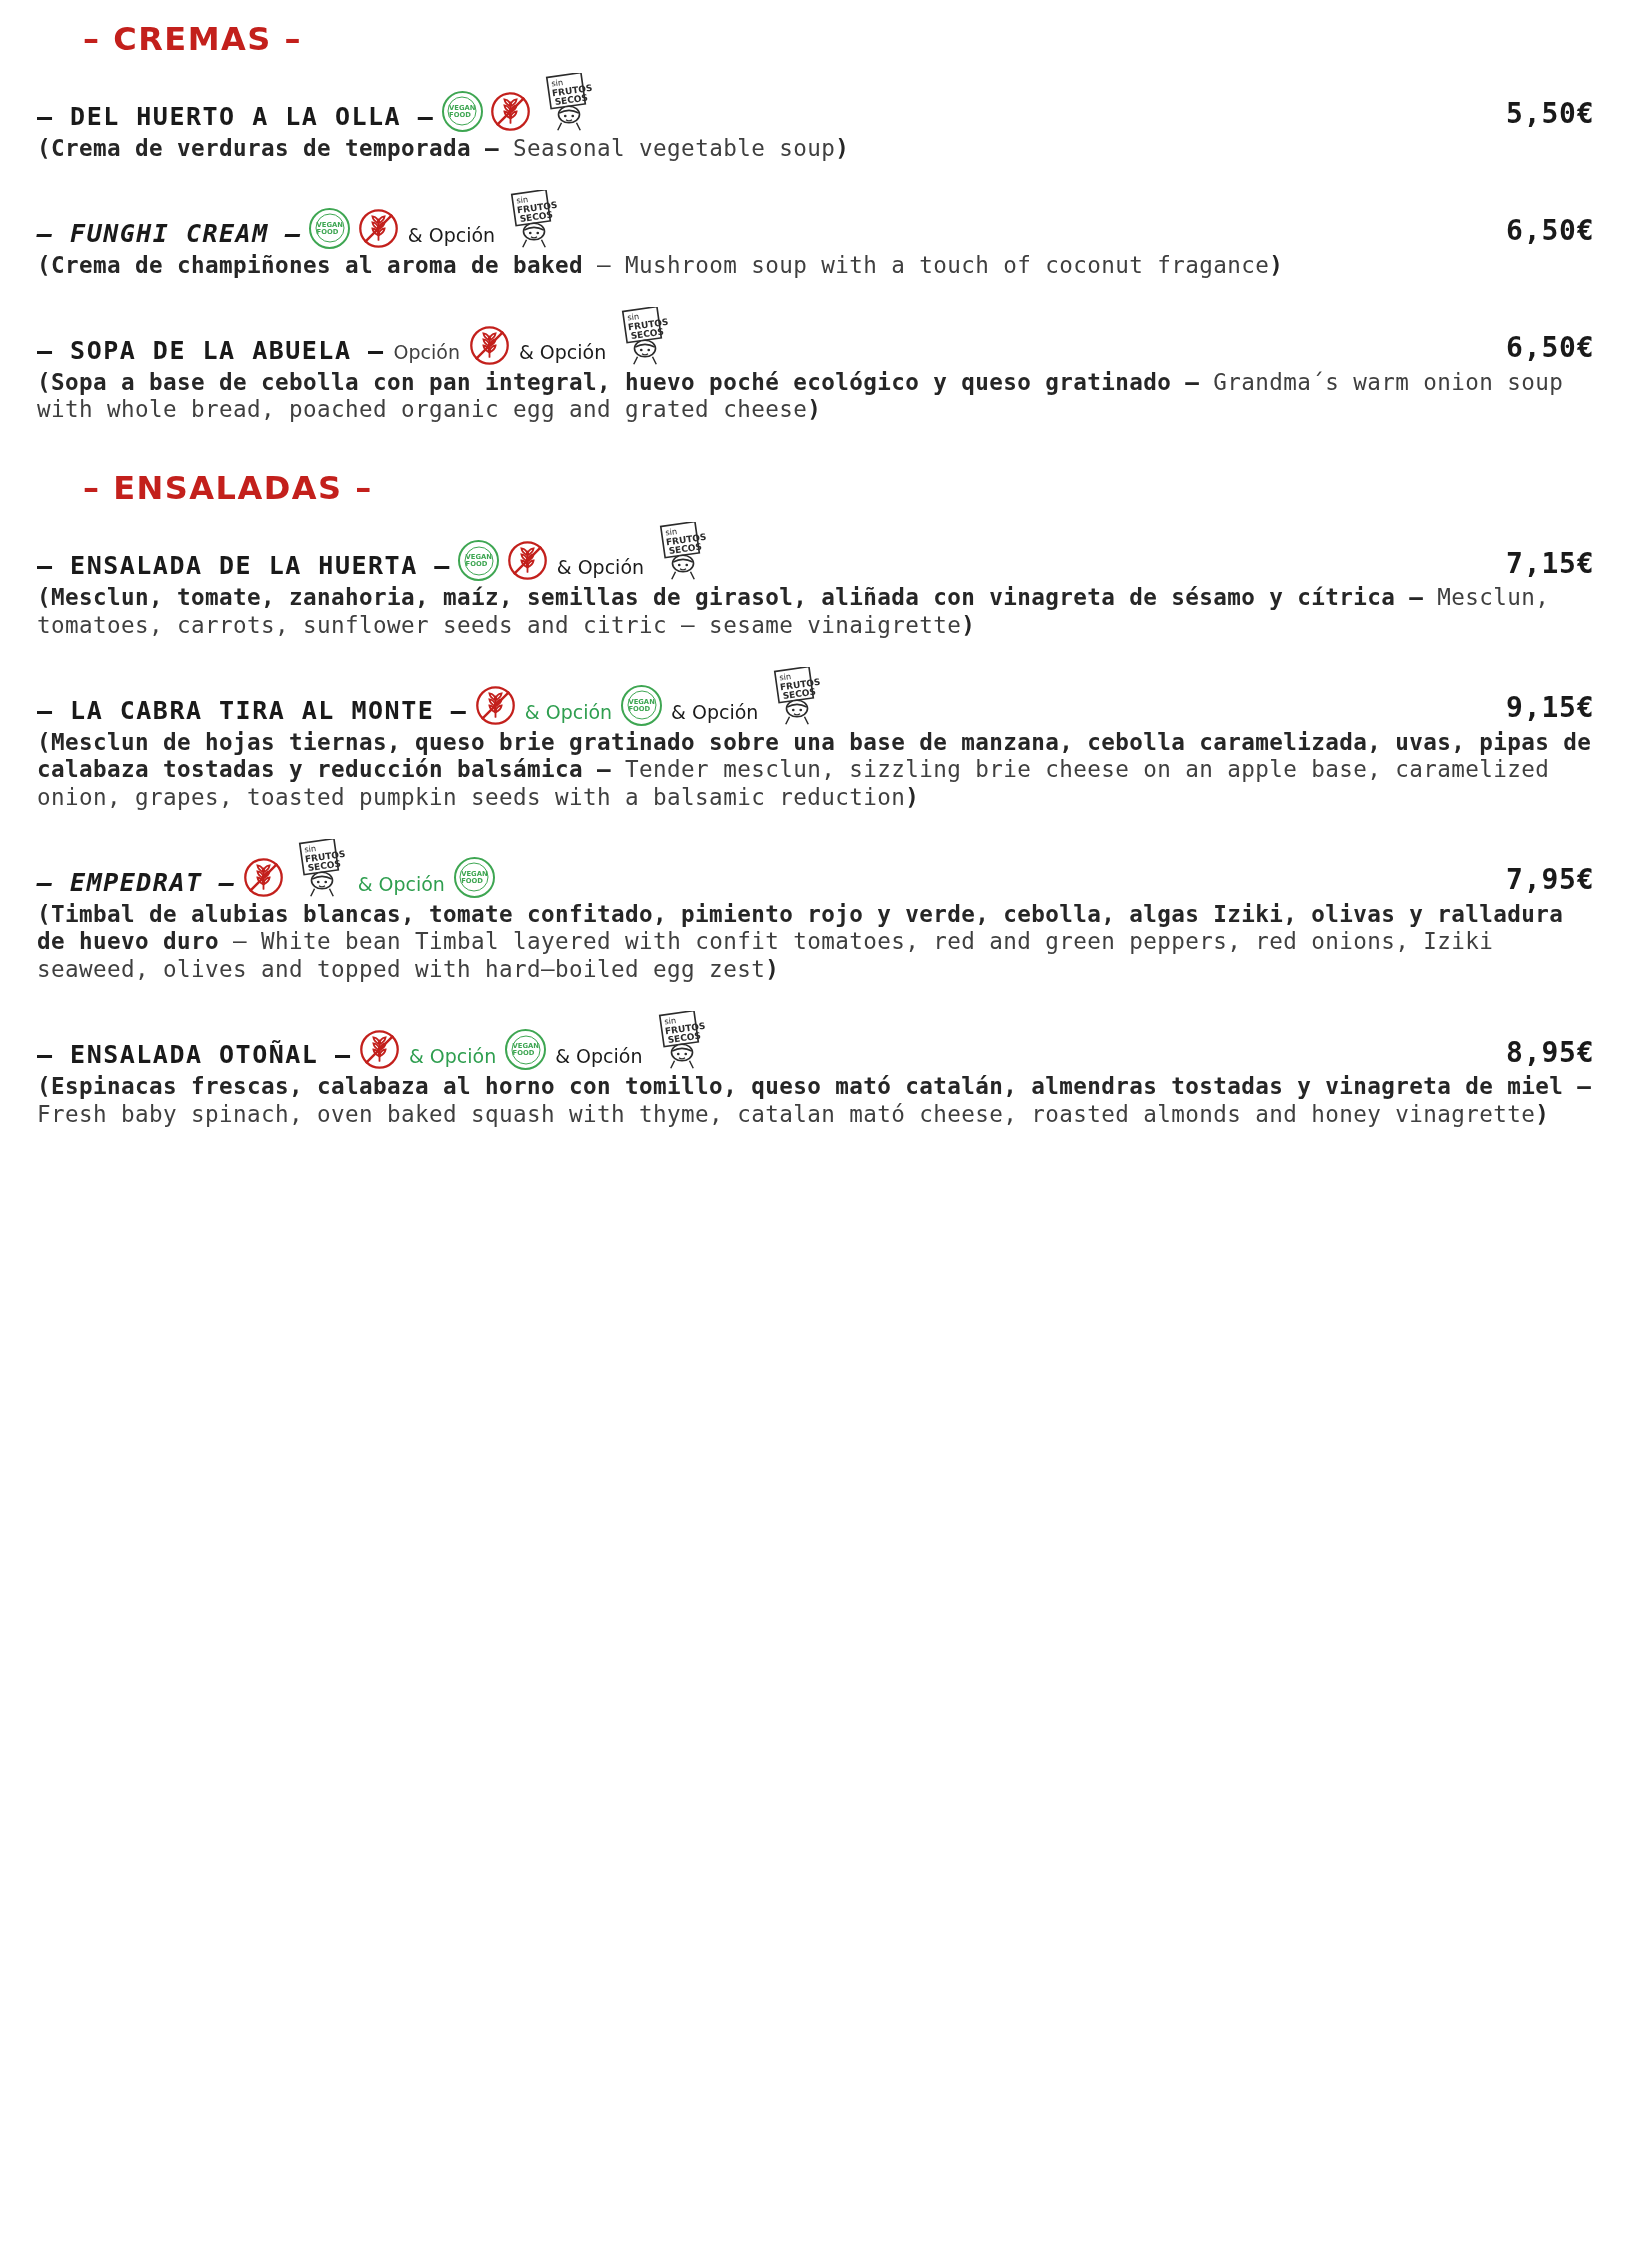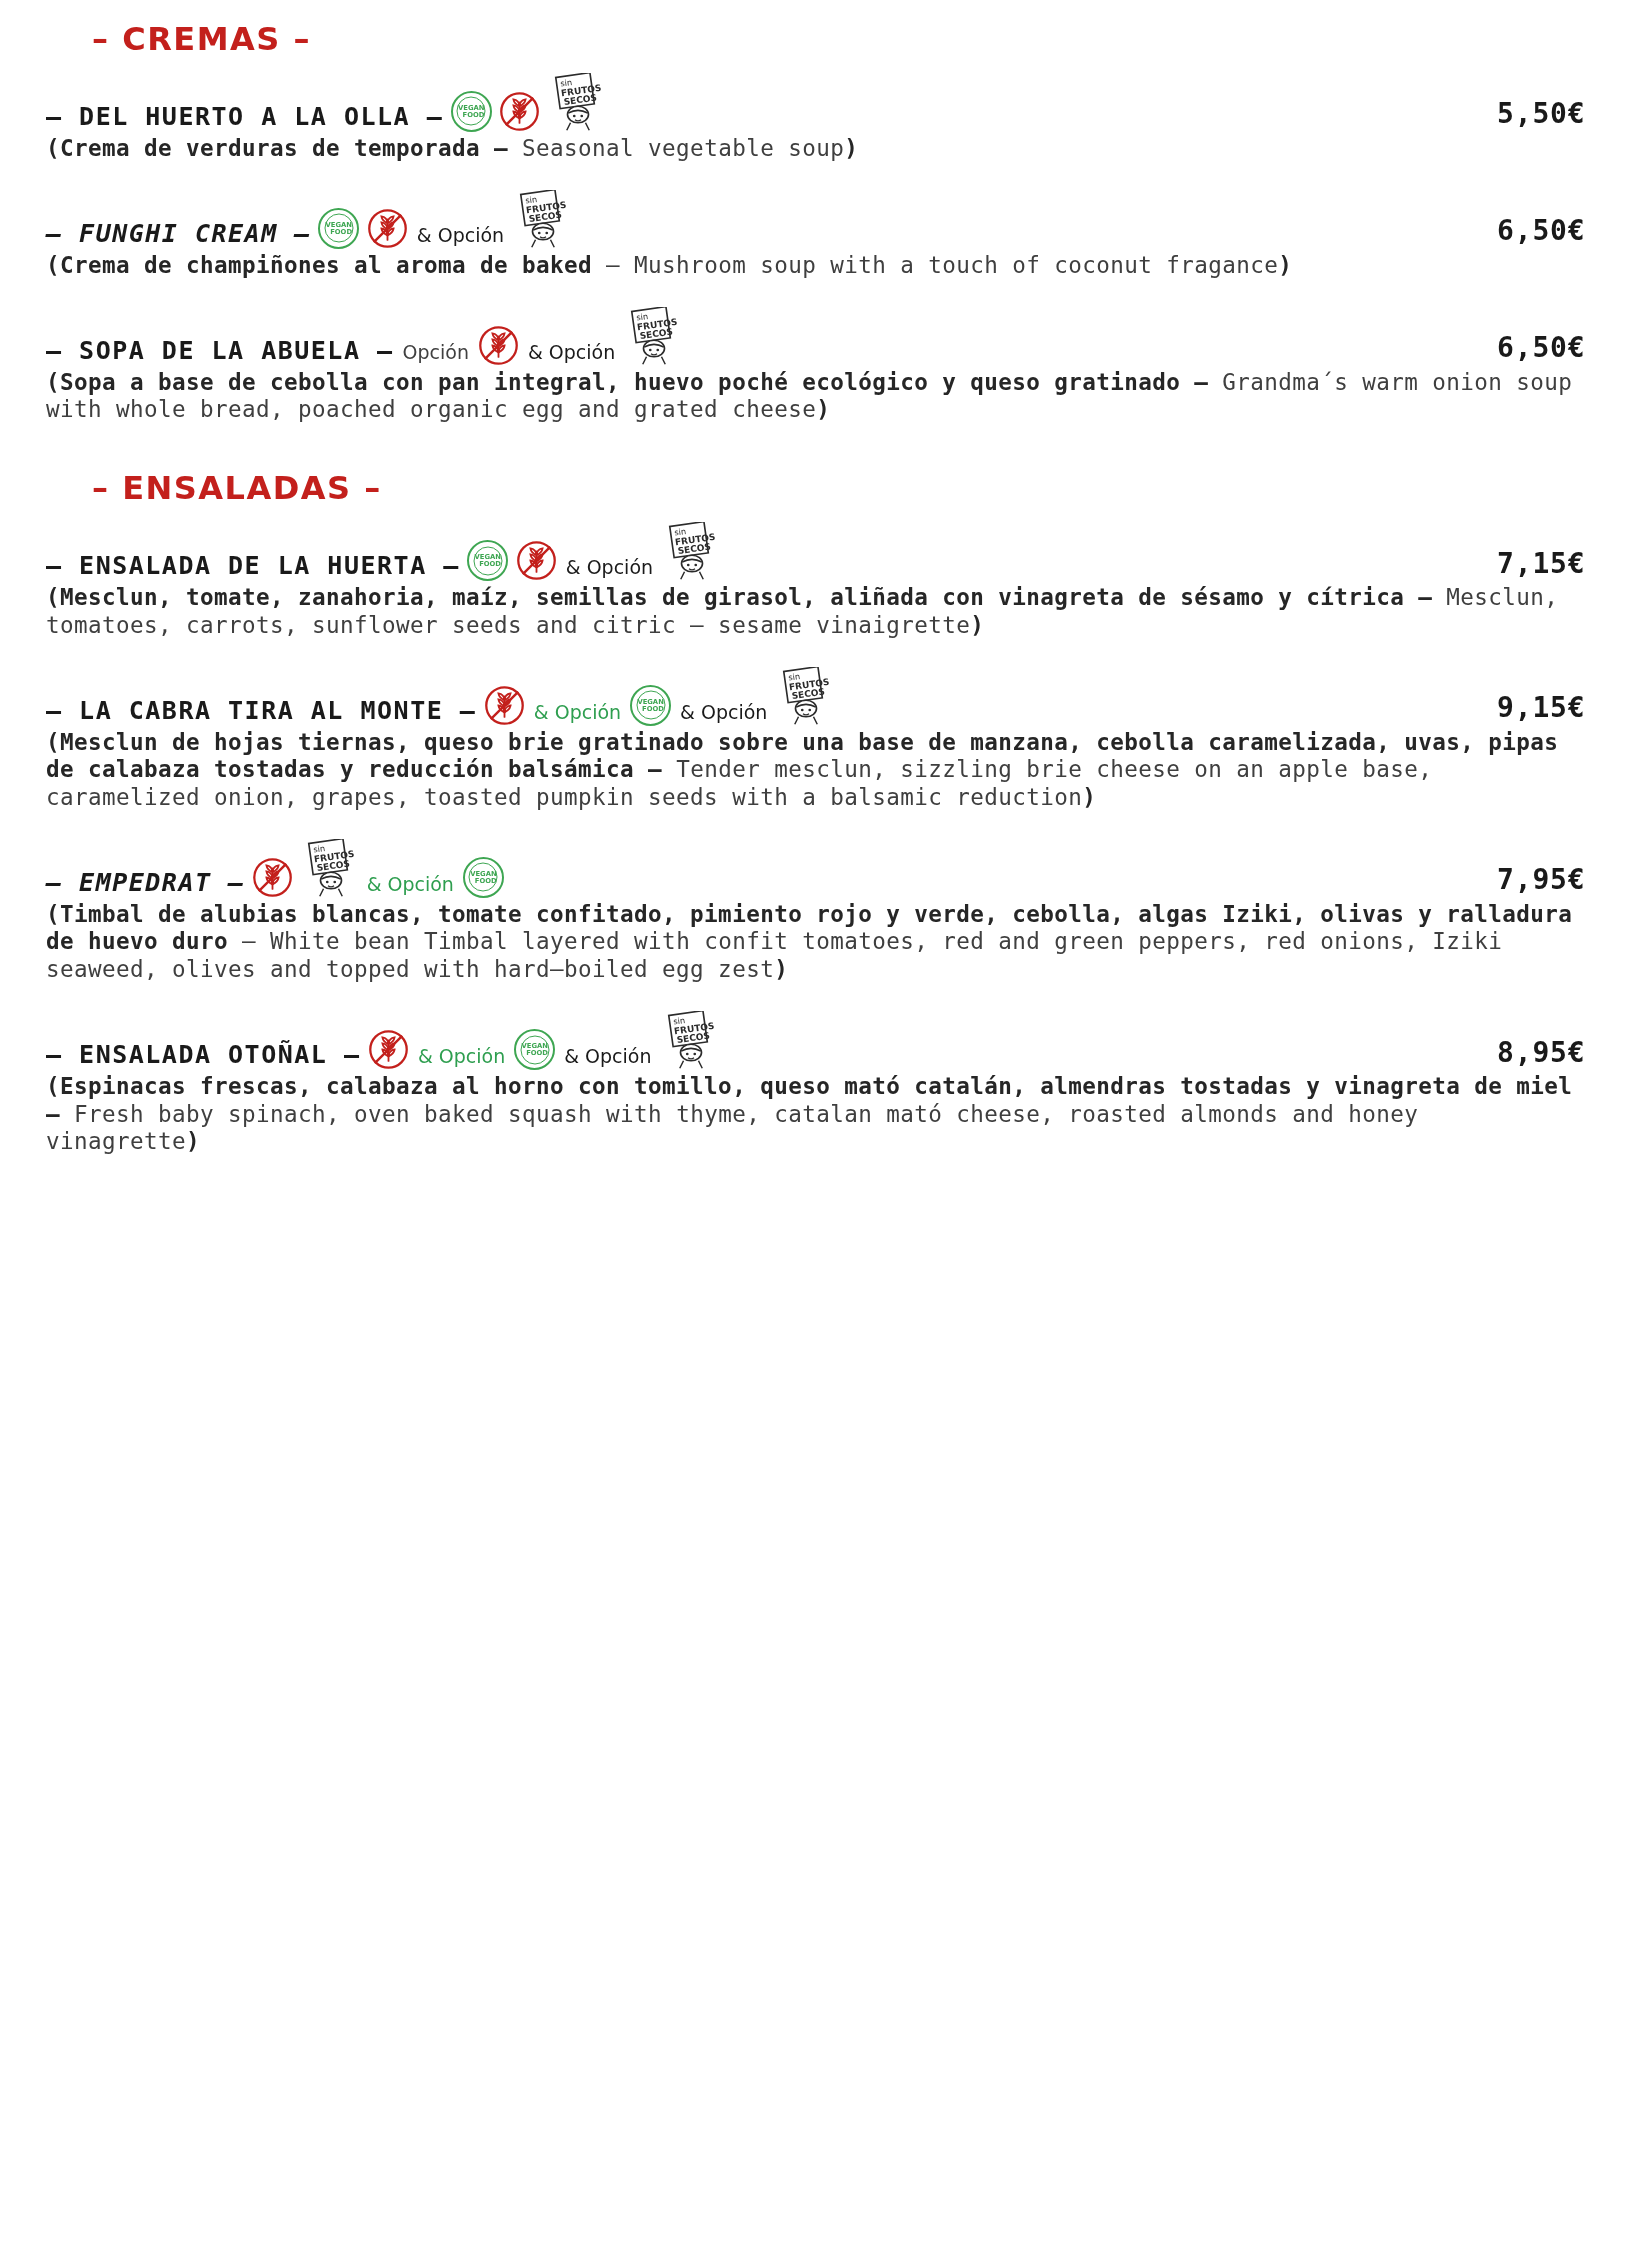--- a/index.html
+++ b/index.html
@@ -15,21 +15,21 @@
     overflow: hidden;
   }
   .page {
     position: relative;
     width: 1625px;
     height: 2261px;
     padding: 0;
     box-sizing: border-box;
   }
   .section {
-    margin: 17px;
+    margin: 8px;
   }
   .section-title {
     color: #c3201c;
     font-family: "DejaVu Sans", sans-serif;
     font-weight: bold;
     font-size: 32px;
     letter-spacing: 1.5px;
     margin: 19.6px 0 13.6px 75px;
   }
   .item {
@@ -123,21 +123,21 @@
     border-radius: 50%;
     border: 1.5px solid #3ea652;
     color: #3ea652;
     font-family: "DejaVu Sans", sans-serif;
     font-size: 6.8px;
     font-weight: bold;
     line-height: 1;
     display: flex;
     align-items: center;
     justify-content: center;
-    text-align: right;
+    text-align: left;
     box-sizing: border-box;
   }
   .badge-gluten {
     width: 41px;
     height: 41px;
   }
   .badge-gluten svg { display: block; }
   .badge-nuts {
     width: 57px;
     height: 59px;

